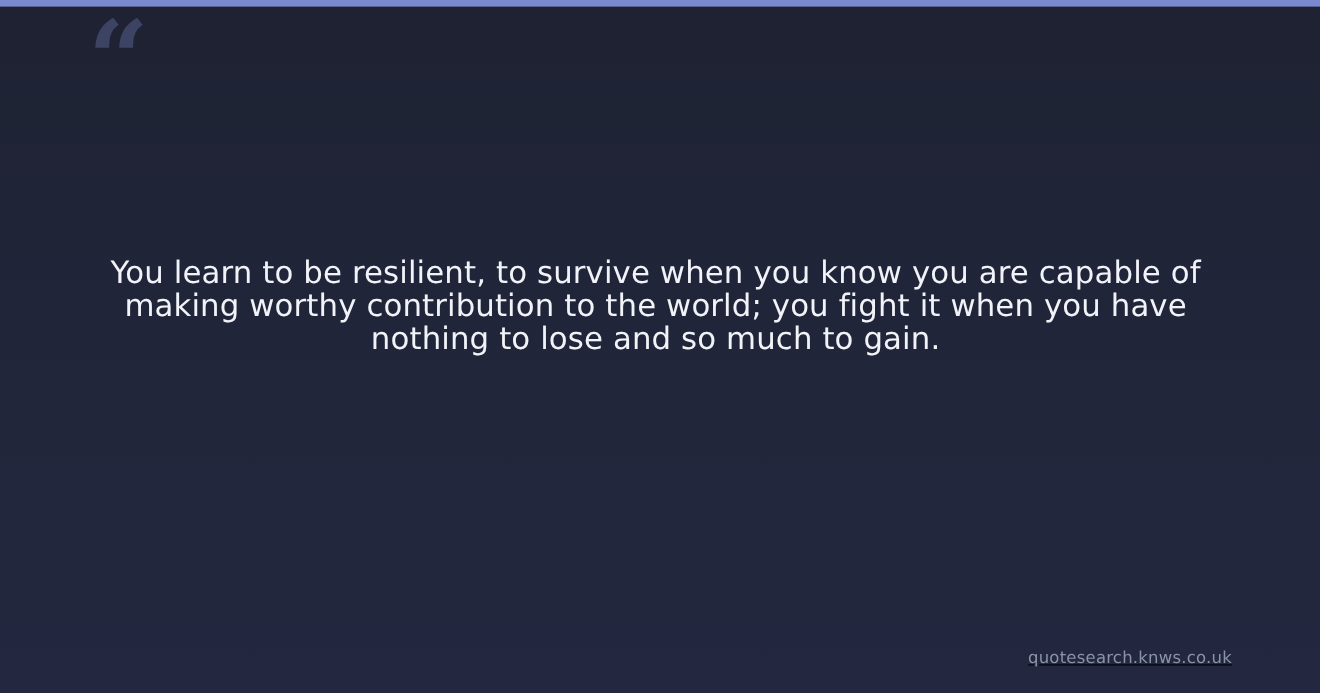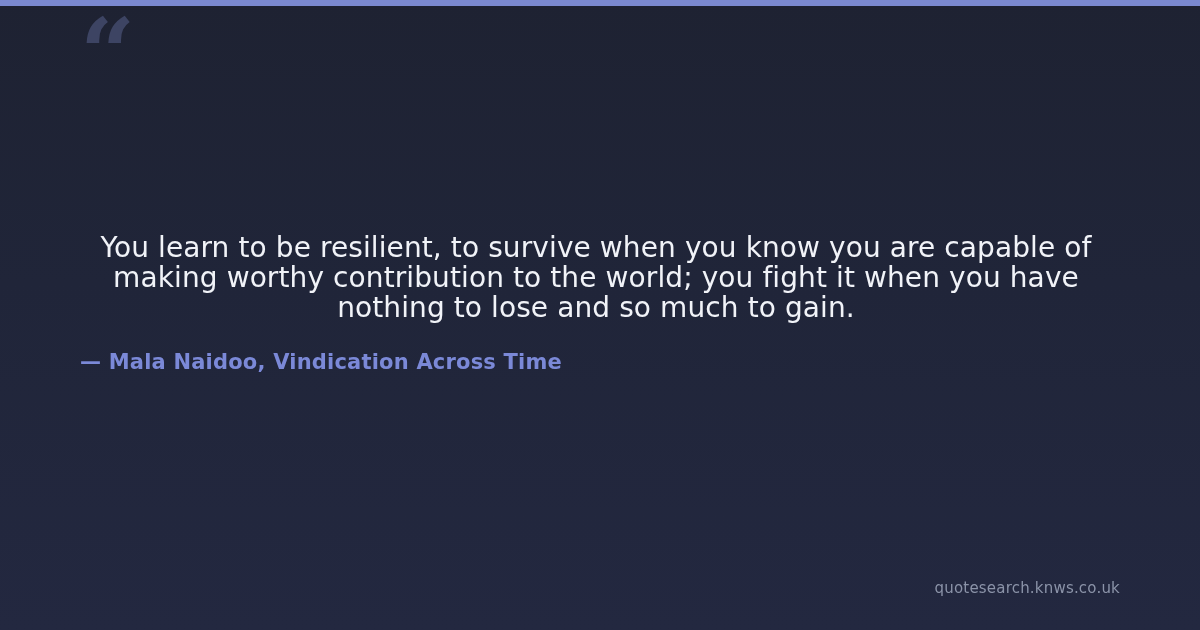--- a/index.html
+++ b/index.html
@@ -82,22 +82,23 @@
     line-height: 28px;
     font-weight: 700;
     color: #7b89d8;
     letter-spacing: 0.2px;
     white-space: nowrap;
   }
 
   .footer {
     position: absolute;
     right: 80px;
-    bottom: 32px;
+    bottom: 22px;
     text-align: right;
+    text-decoration: underline;
   }
 
   .footer-url {
     margin: 0;
     font-size: 15px;
     line-height: 20px;
     font-weight: 400;
     color: #8b93a8;
     letter-spacing: 0.2px;
   }
@@ -110,21 +111,20 @@
   <div class="accent-bar"></div>
 
   <div class="content">
 
     <div class="quote-mark">“</div>
 
     <div class="quote-body">
       <p class="quote-text">You learn to be resilient, to survive when you know you are capable of making worthy contribution to the world; you fight it when you have nothing to lose and so much to gain.</p>
     </div>
 
-    <p class="attribution">— Mala Naidoo, Vindication Across Time</p>
 
   </div>
 
   <div class="footer">
     <p class="footer-url">quotesearch.knws.co.uk</p>
   </div>
 
 </div>
 
 </body></html>

